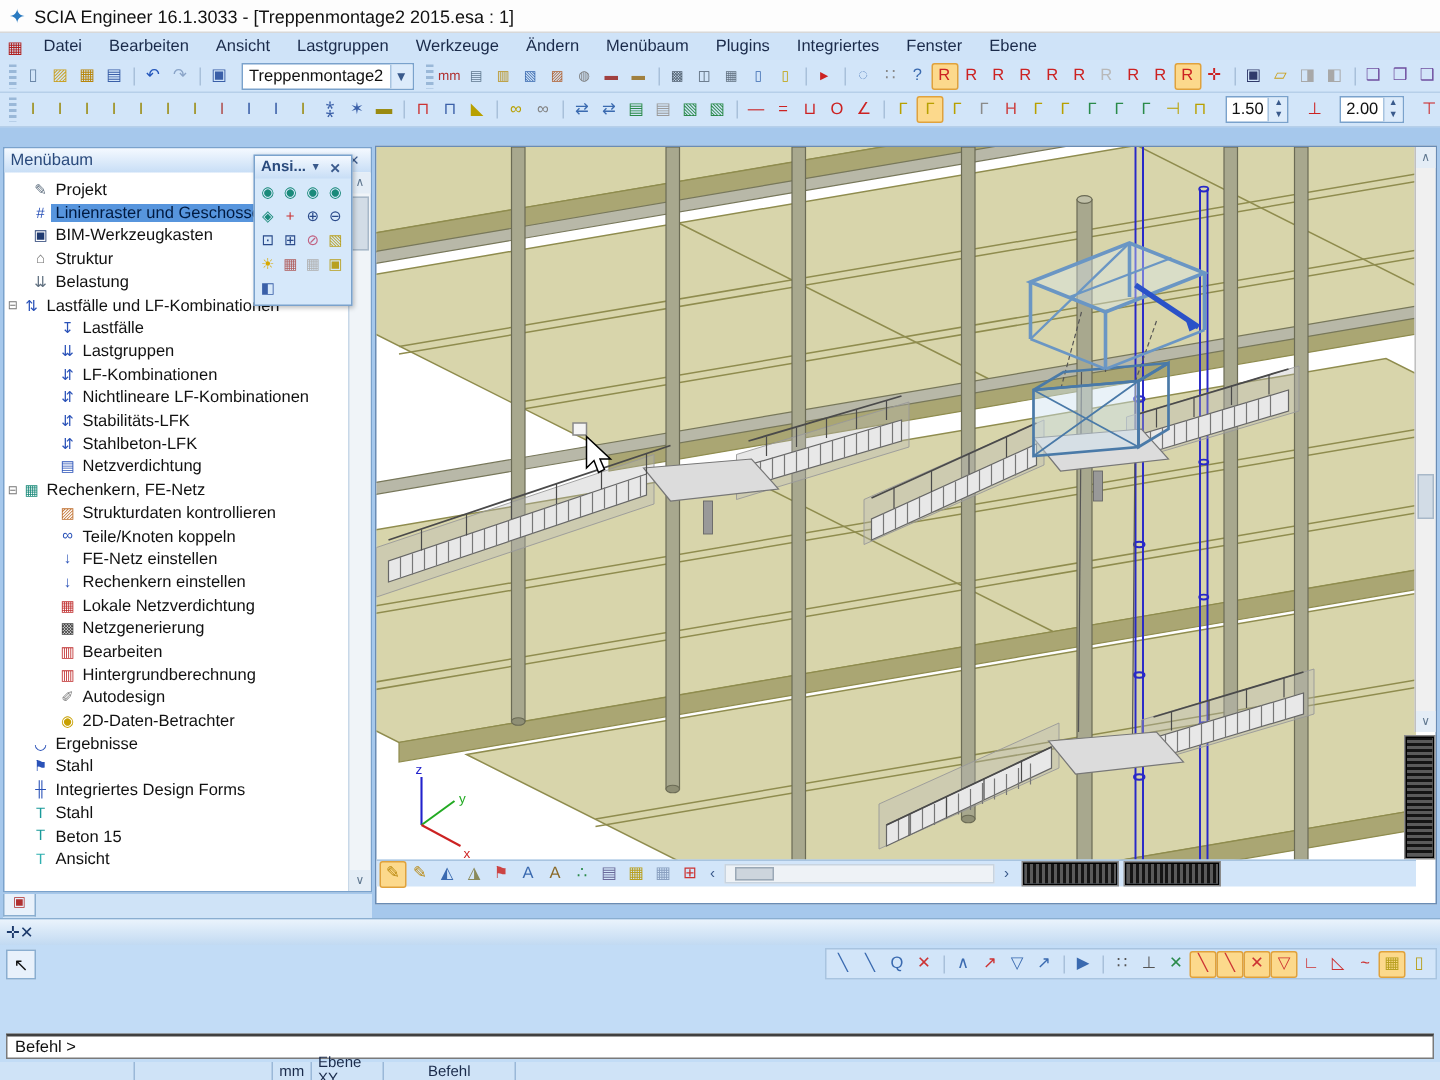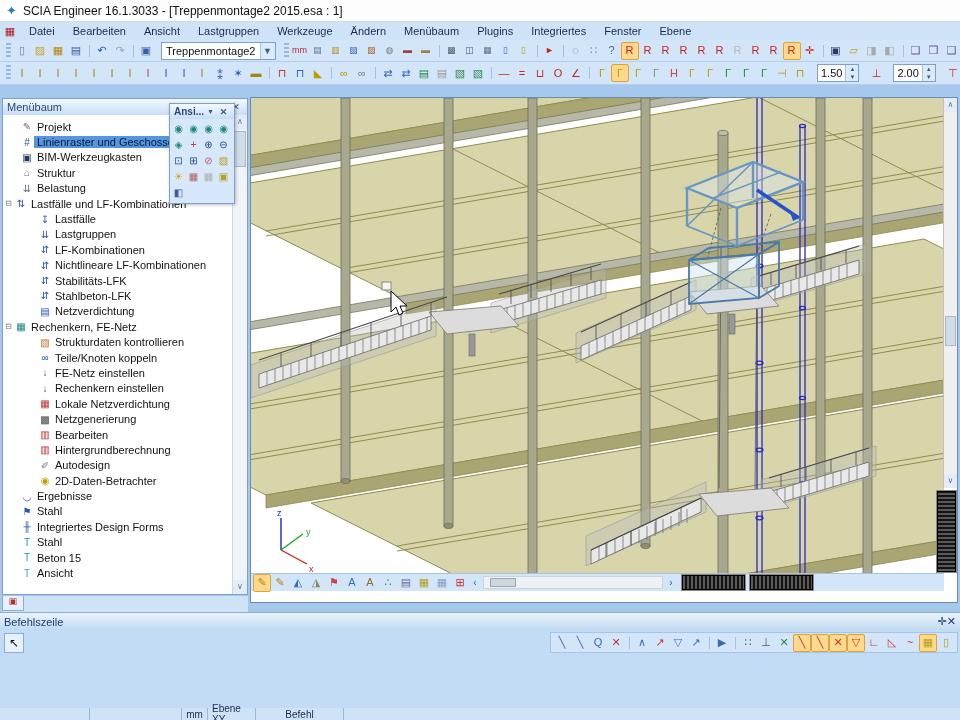--- a/index.html
+++ b/index.html
@@ -970,21 +970,20 @@
         <span class="tbtn">
           <span class="g" style="color: rgb(58, 95, 168);">◧</span>
         </span>
 
     </div>
   </div>
 </div>
 
 <div class="cmd-panel">
   <div class="cmd-header">
-    <span class="ph-title">Befehlszeile</span>
     <span class="ph-btn">✛</span>
     <span class="ph-btn">✕</span>
   </div>
   <div class="cmd-body">
     <span class="cursor-btn">↖</span>
     <span class="snapbar">
 
         <span class="tbtn">
           <span class="g" style="color: rgb(58, 106, 176);">╲</span>
         </span>
@@ -1064,20 +1063,21 @@
         <span class="tbtn active">
           <span class="g" style="color: rgb(184, 160, 32);">▦</span>
         </span>
 
         <span class="tbtn">
           <span class="g" style="color: rgb(184, 160, 32);">▯</span>
         </span>
 
     </span>
   </div>
+  <div class="cmd-input">Befehl &gt;</div>
 </div>
 
 <div class="statusbar">
 
     <span class="status-cell" style="width: 90px;">
       <span></span>
     </span>
 
     <span class="status-cell" style="width: 92px;">
       <span></span>

